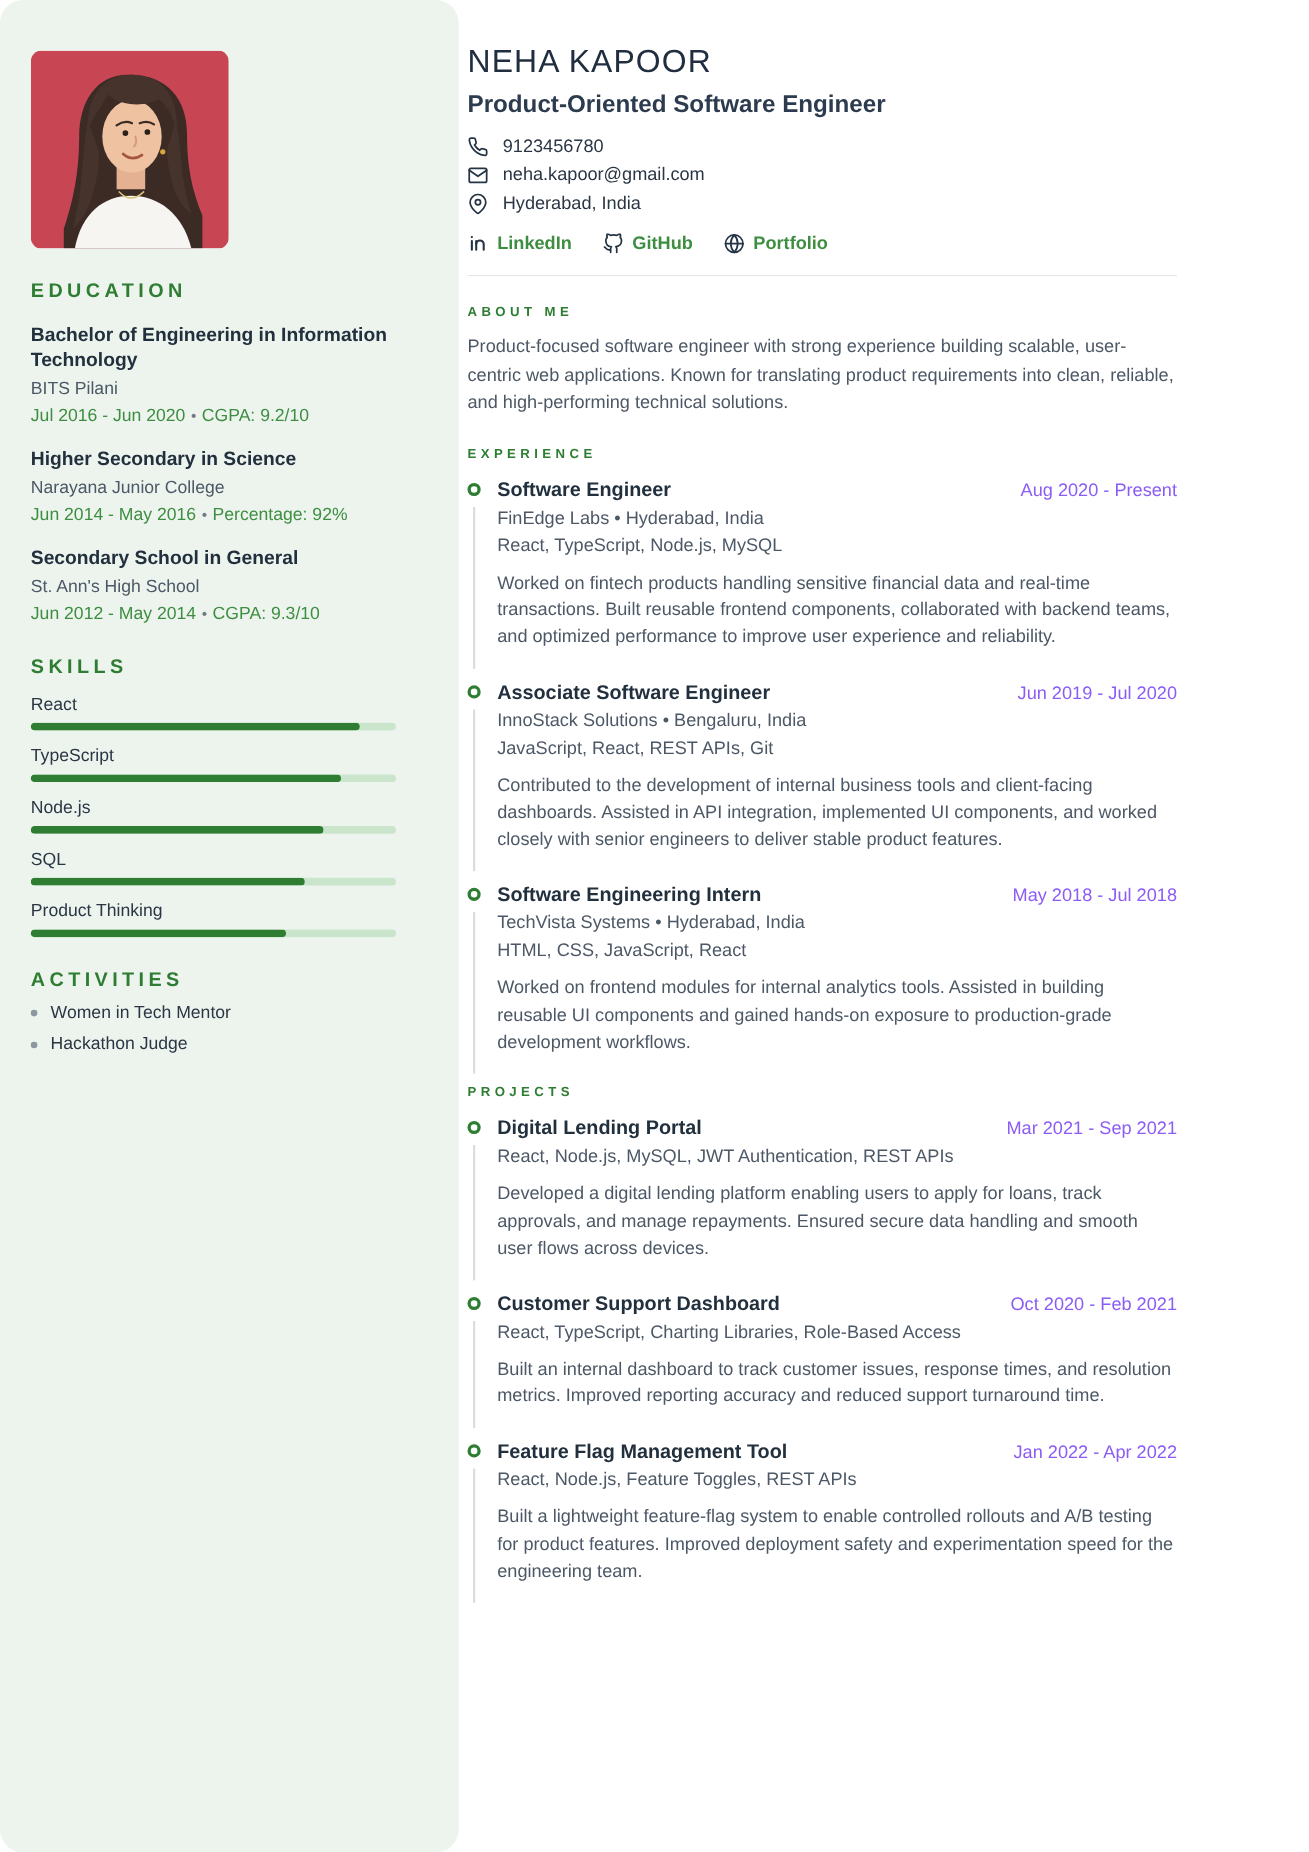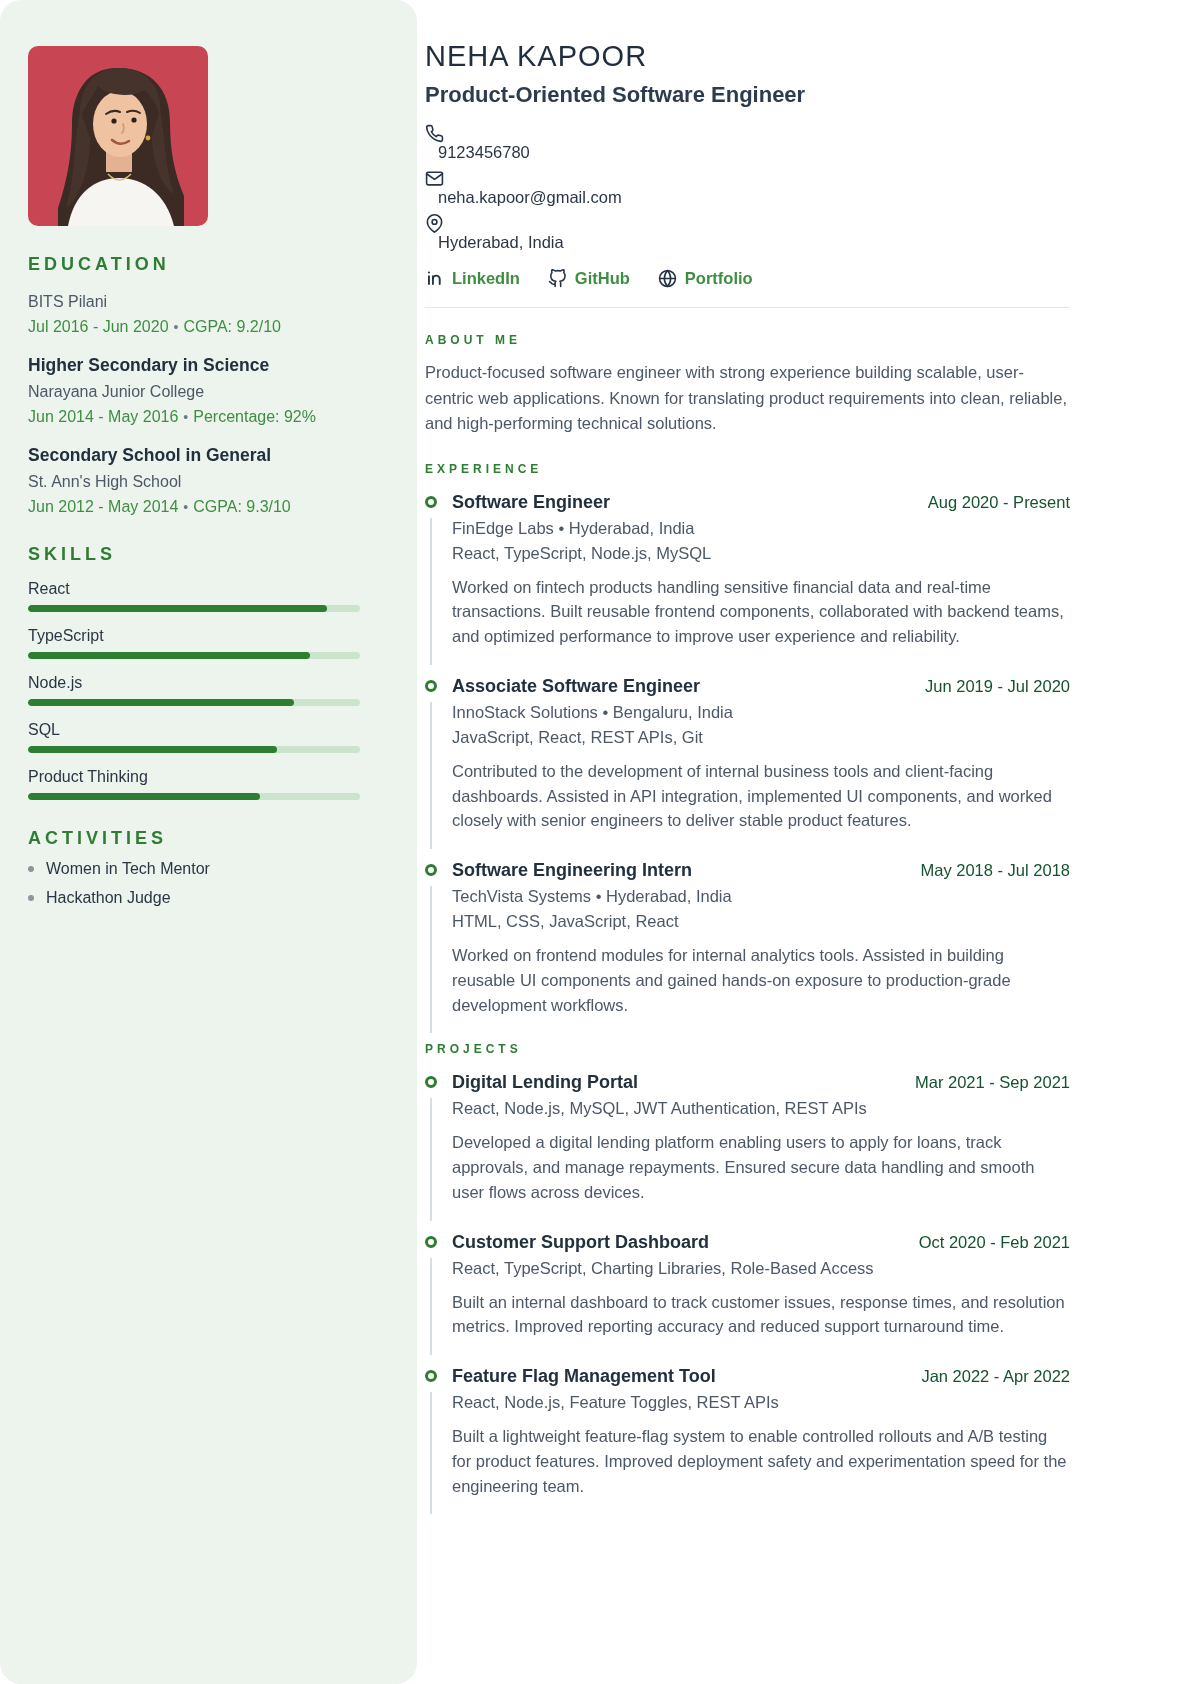--- a/index.html
+++ b/index.html
@@ -65,21 +65,21 @@
   .main { flex: 1; padding: 40px 120px 40px 8px; }
   .name {
     font-size: 29px;
     font-weight: 400;
     letter-spacing: 1px;
     color: #202e3f;
   }
   .job-title { margin-top: 9px; font-size: 22px; font-weight: 700; color: #2c3b4e; }
 
   .contact-list { margin-top: 16px; }
-  .contact-row { display: flex; align-items: flex-start; margin-top: 7px; flex-direction: column; }
+  .contact-row { display: flex; align-items: flex-end; margin-top: 7px; }
   .contact-row svg { flex-shrink: 0; }
   .contact-text { margin-left: 13px; font-size: 16.5px; color: #2b3644; }
 
   .links-row { display: flex; align-items: center; margin-top: 17px; }
   .link-item { display: flex; align-items: flex-end; margin-right: 28px; cursor: pointer; }
   .link-label { margin-left: 8px; font-size: 16.5px; font-weight: 600; color: #3e8e41; }
 
   .divider { margin-top: 19px; border-top: 1px solid #e3e7ea; }
 
   .section-heading {
@@ -106,21 +106,21 @@
     border: 3.4px solid #2e7d32;
     border-radius: 50%;
     background: #ffffff;
   }
   .t-line {
     position: absolute; left: 5px; top: 26px; bottom: -16px;
     width: 2px; background: #d9dde0;
   }
   .entry-head { display: flex; justify-content: space-between; align-items: baseline; }
   .entry-title { font-size: 18px; font-weight: 700; color: #22303e; text-align: center; }
-  .entry-date { font-size: 16.5px; color: #14532d; white-space: nowrap; margin-left: 12px; }
+  .entry-date { font-size: 16.5px; color: #8b5cf6; white-space: nowrap; margin-left: 12px; }
   .entry-company { margin-top: 6px; font-size: 16.5px; color: #4d5866; }
   .entry-stack { margin-top: 6px; font-size: 16.5px; color: #4d5866; }
   .entry-desc { margin-top: 12px; font-size: 16.5px; color: #4d5866; line-height: 1.5; max-width: 630px; }
 
   .icon-navy { stroke: #243445; }
 </style>
 </head>
 <body>
 
 <div class="page">
@@ -155,20 +155,21 @@
         <path d="M52 64 C46 92 48 128 38 162 C54 150 62 118 62 92 Z" fill="#46332c"></path>
         <path d="M132 64 C138 92 136 120 146 148 C132 140 124 112 124 90 Z" fill="#46332c"></path>
 
         <path d="M80 128 q11 12 23 0" stroke="#d9c27a" stroke-width="1.4" fill="none"></path>
       </svg>
     </div>
 
     <h2 class="side-heading">EDUCATION</h2>
 
     <div class="edu-entry">
+      <div class="edu-degree">Bachelor of Engineering in Information Technology</div>
       <div class="edu-school">BITS Pilani</div>
       <div class="edu-dates"><span>Jul 2016 - Jun 2020</span><span class="sep">•</span><span>CGPA: 9.2/10</span></div>
     </div>
 
     <div class="edu-entry">
       <div class="edu-degree">Higher Secondary in Science</div>
       <div class="edu-school">Narayana Junior College</div>
       <div class="edu-dates"><span>Jun 2014 - May 2016</span><span class="sep">•</span><span>Percentage: 92%</span></div>
     </div>
 

